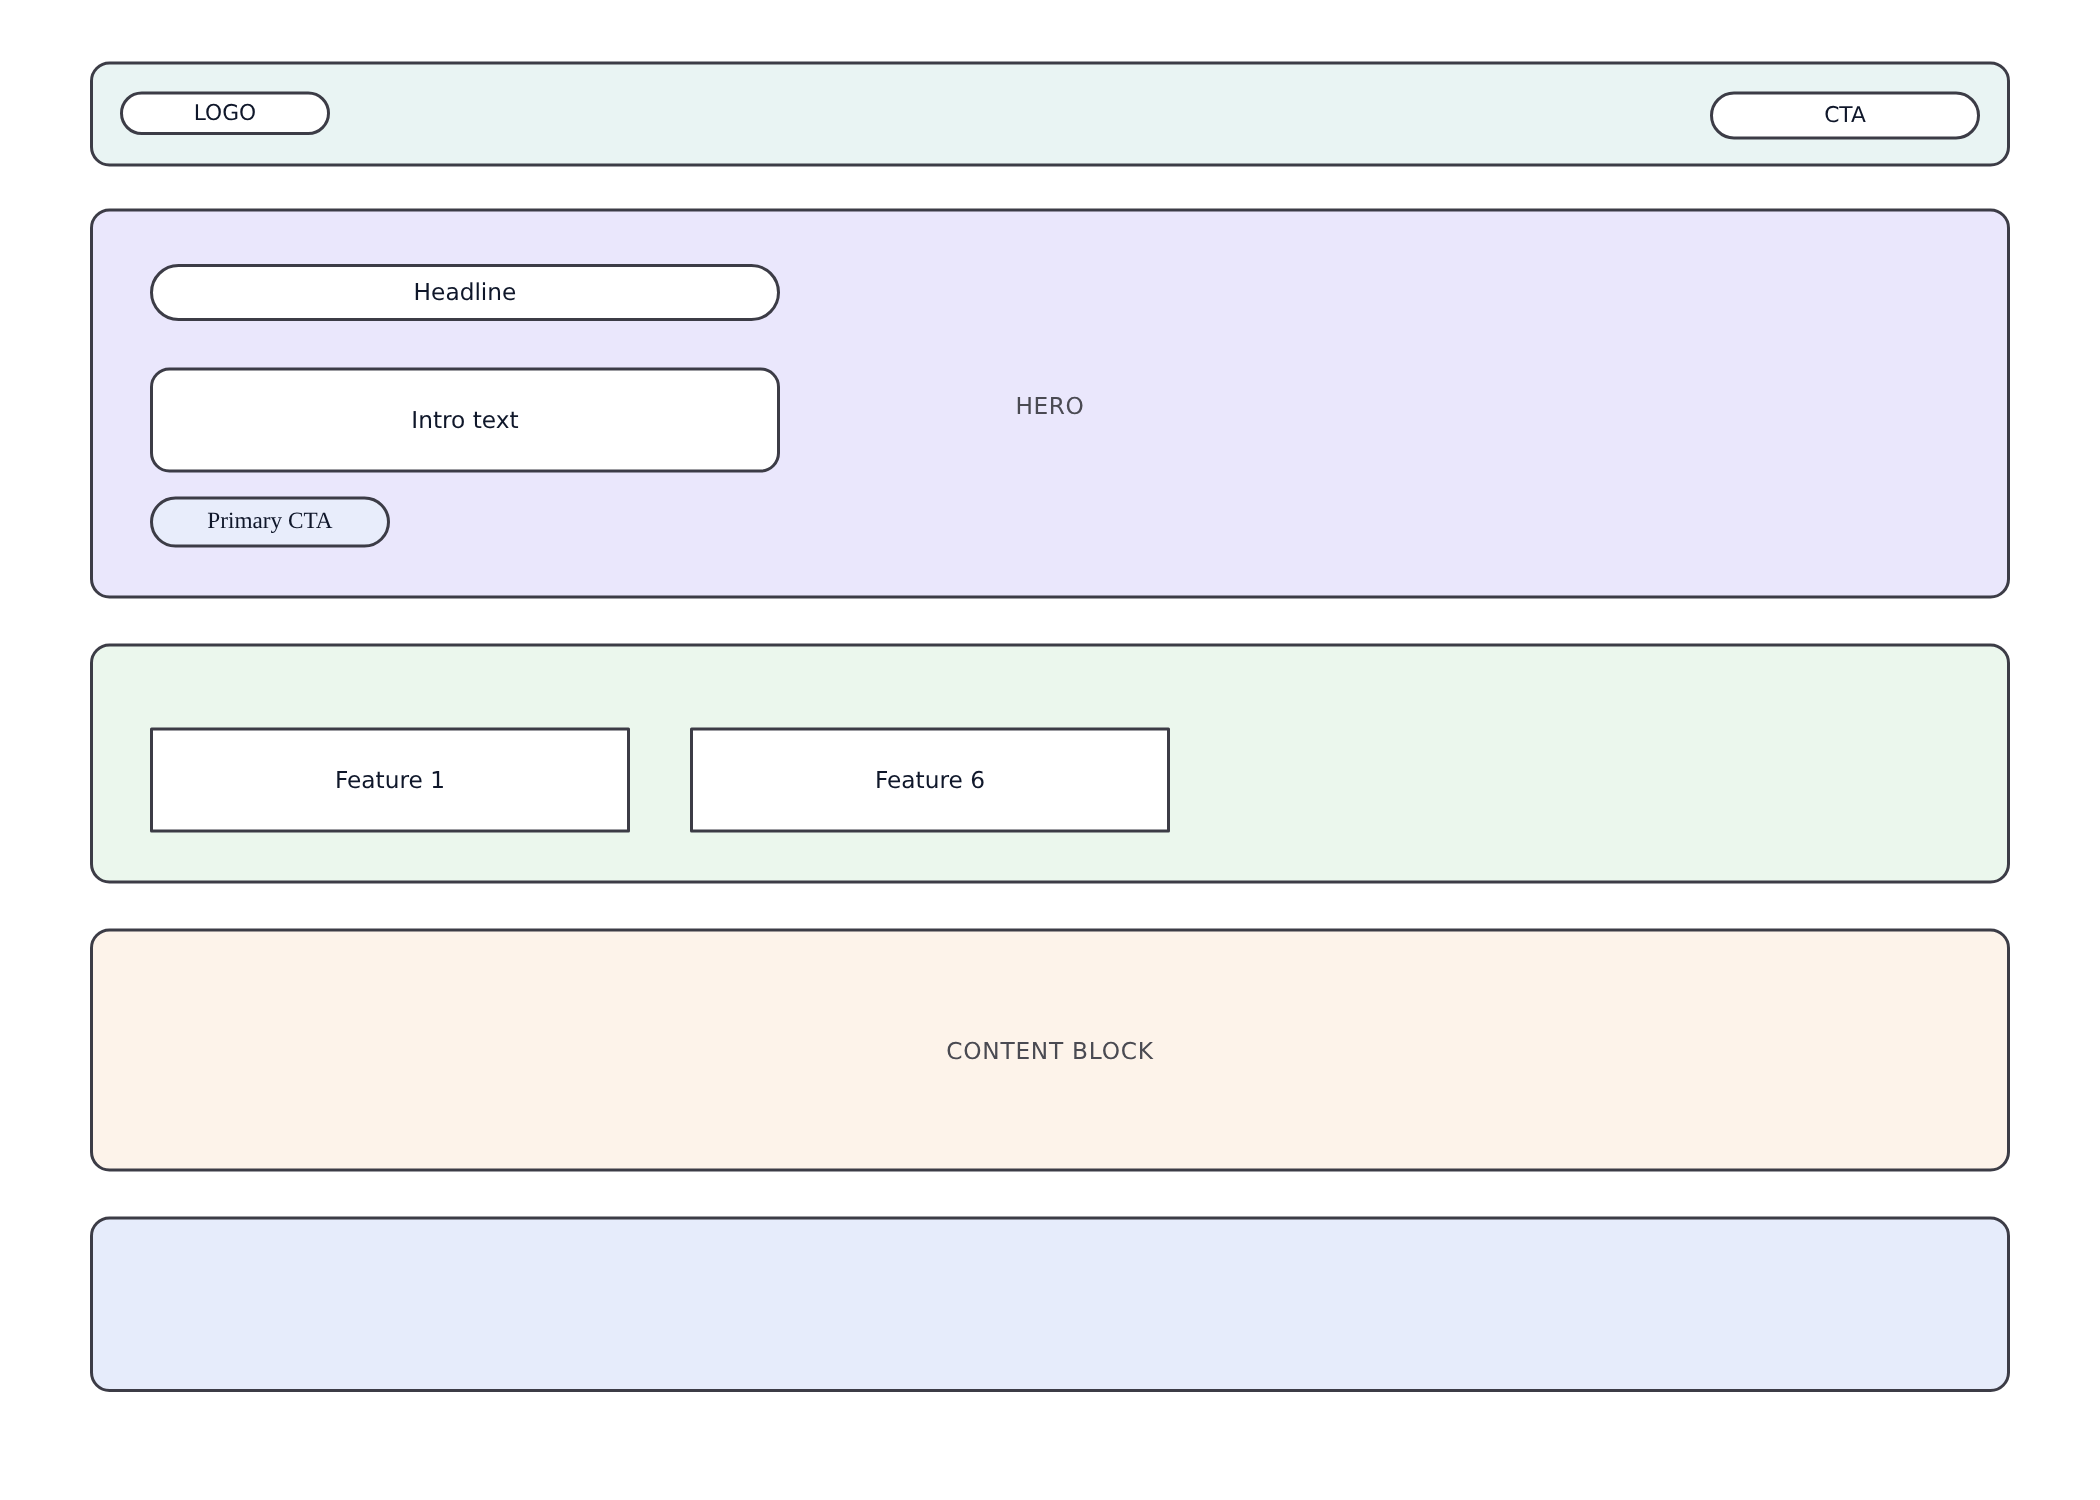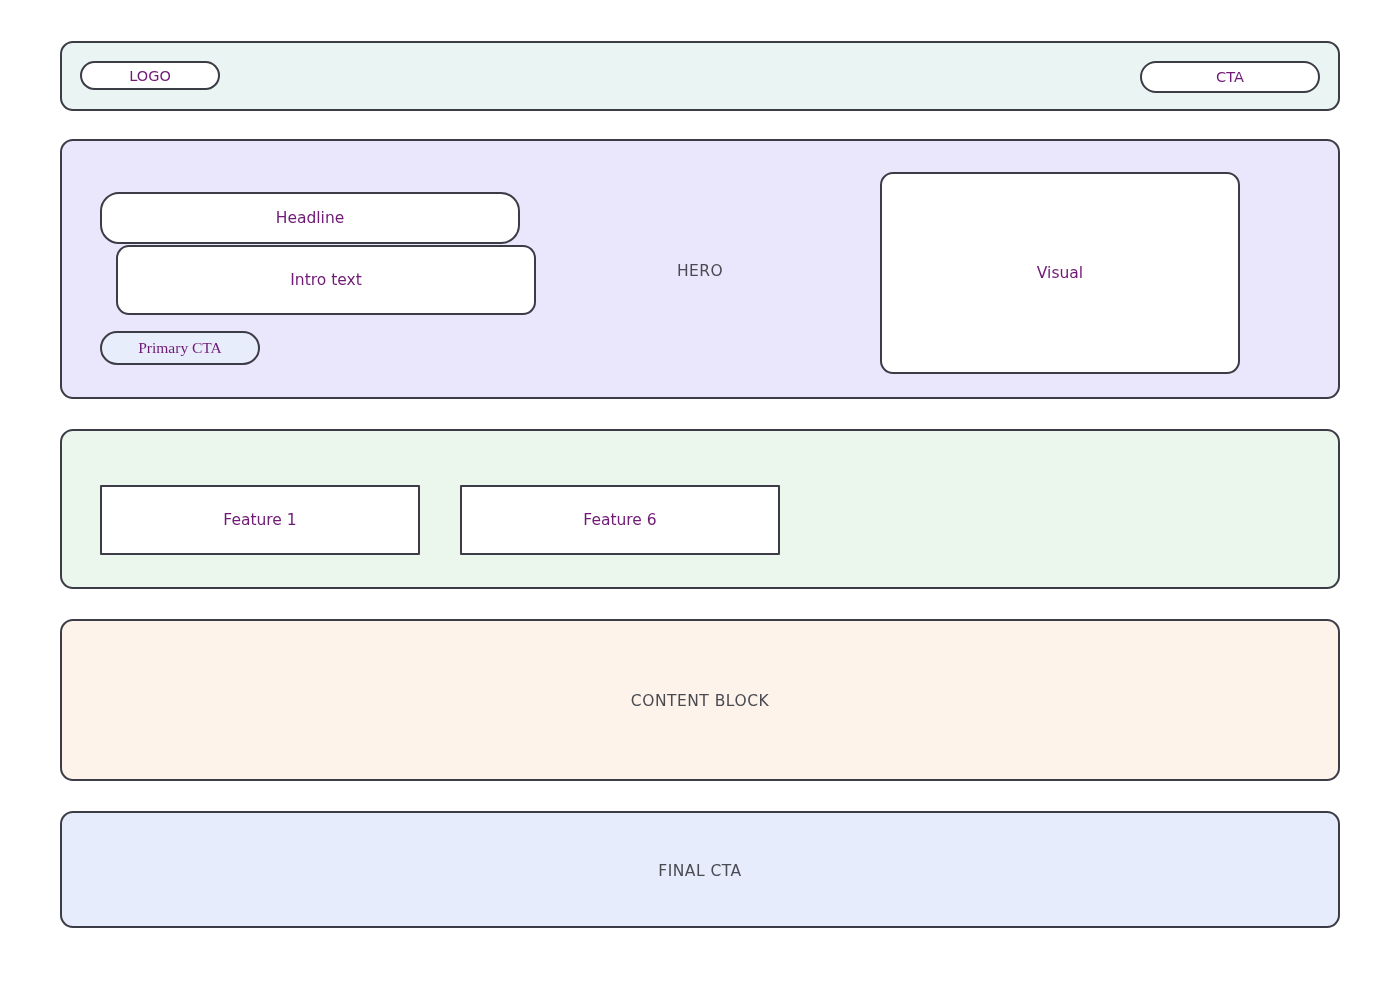--- a/index.html
+++ b/index.html
@@ -43,21 +43,21 @@
 
   
   .box {
     position: absolute;
     box-sizing: border-box;
     border: 2.2px solid #3c3c46;
     background: #ffffff;
     display: flex;
     align-items: center;
     justify-content: center;
-    color: #701a75;
+    color: #0f172a;
     font-size: 15.5px;
     white-space: nowrap;
   }
   .box.pill    { border-radius: 999px; }
 
   
   #header-section {
     left: 60px;
     top: 41px;
     width: 1280px;
@@ -86,32 +86,31 @@
     width: 1280px;
     height: 260px;
     background: #eae7fc;
   }
   #hero-label {
     top: 262px;
     font-size: 15.5px;
   }
   #hero-headline-box {
     left: 100px;
-    top: 192px;
+    top: 176px;
     width: 420px;
-    height: 52px;
+    height: 38px;
     border-radius: 19px;
   }
   #hero-intro-box {
     left: 100px;
     top: 245px;
     width: 420px;
     height: 70px;
     border-radius: 13px;
-    margin-left: 16px;
   }
   #hero-primary-cta {
     left: 100px;
     top: 331px;
     width: 160px;
     height: 34px;
     background: #e8edfb;
     font-family: Liberation Serif, serif;
   }
   #hero-visual-box {
@@ -192,36 +191,32 @@
   </div>
 
   <div class="box" id="hero-intro-box">
     <span>Intro text</span>
   </div>
 
   <div class="box pill" id="hero-primary-cta">
     <span>Primary CTA</span>
   </div>
 
-  <div class="box" id="hero-visual-box">
-    <span>Visual</span>
-  </div>
 
   <div class="section" id="features-section"></div>
 
   <div class="box feature-card" id="feature-card-0">
     <span>Feature 1</span>
   </div>
 
   <div class="box feature-card" id="feature-card-1">
     <span>Feature 6</span>
   </div>
 
 
   <div class="section" id="content-section"></div>
 
   <div class="section-label" id="content-label">CONTENT BLOCK</div>
 
   <div class="section" id="final-cta-section"></div>
 
-  <div class="section-label" id="final-cta-label">FINAL CTA</div>
 
 </div>
 
 </body></html>

